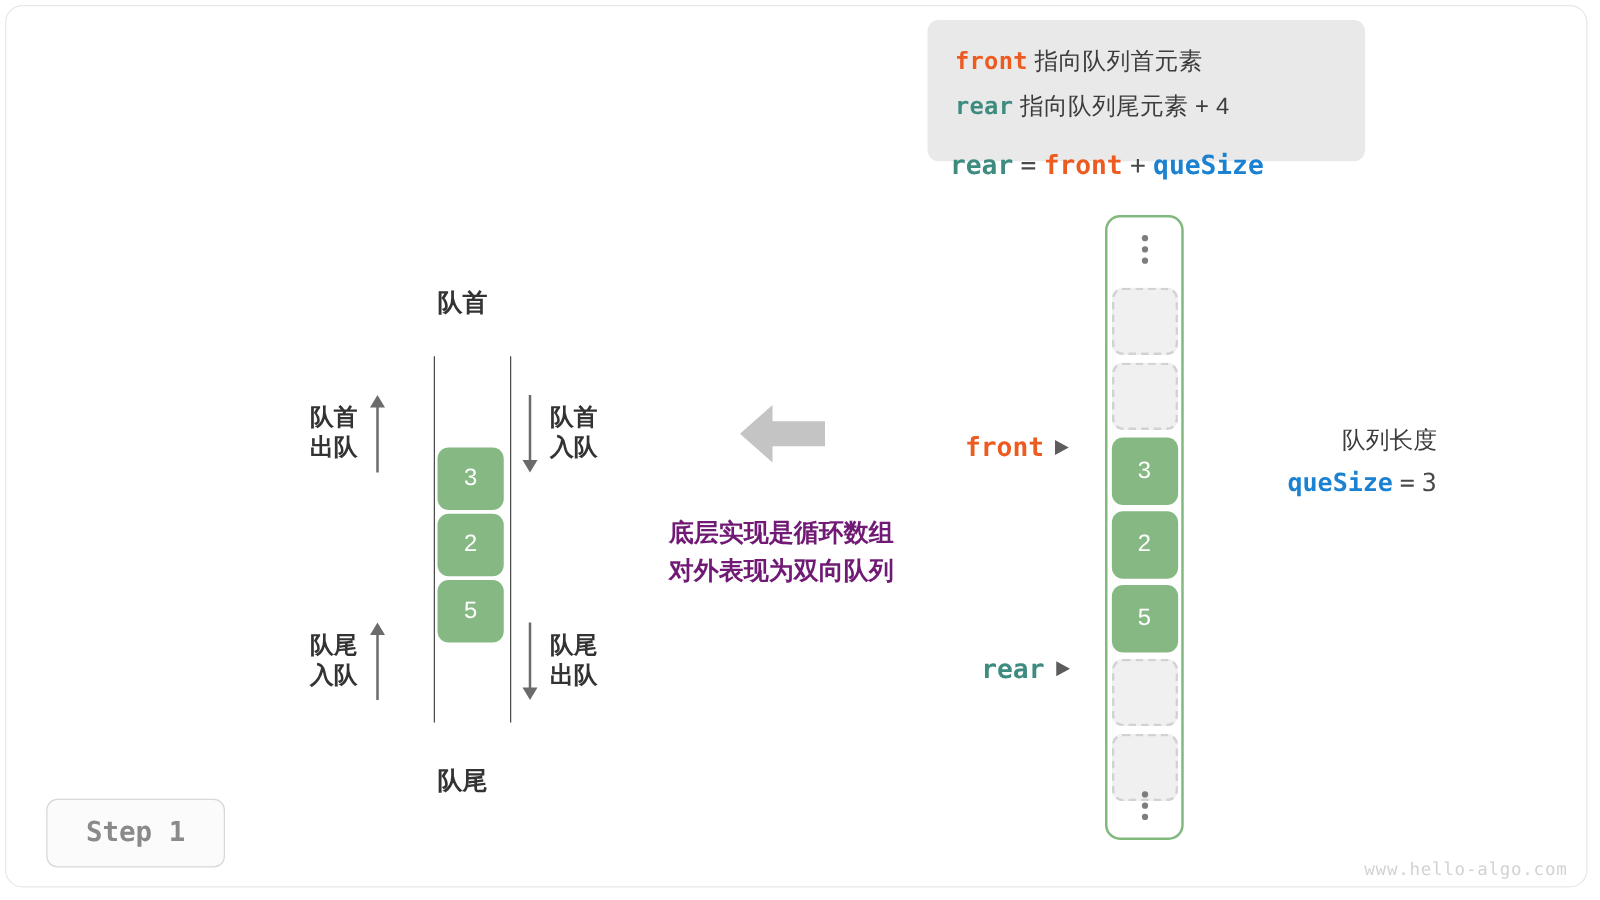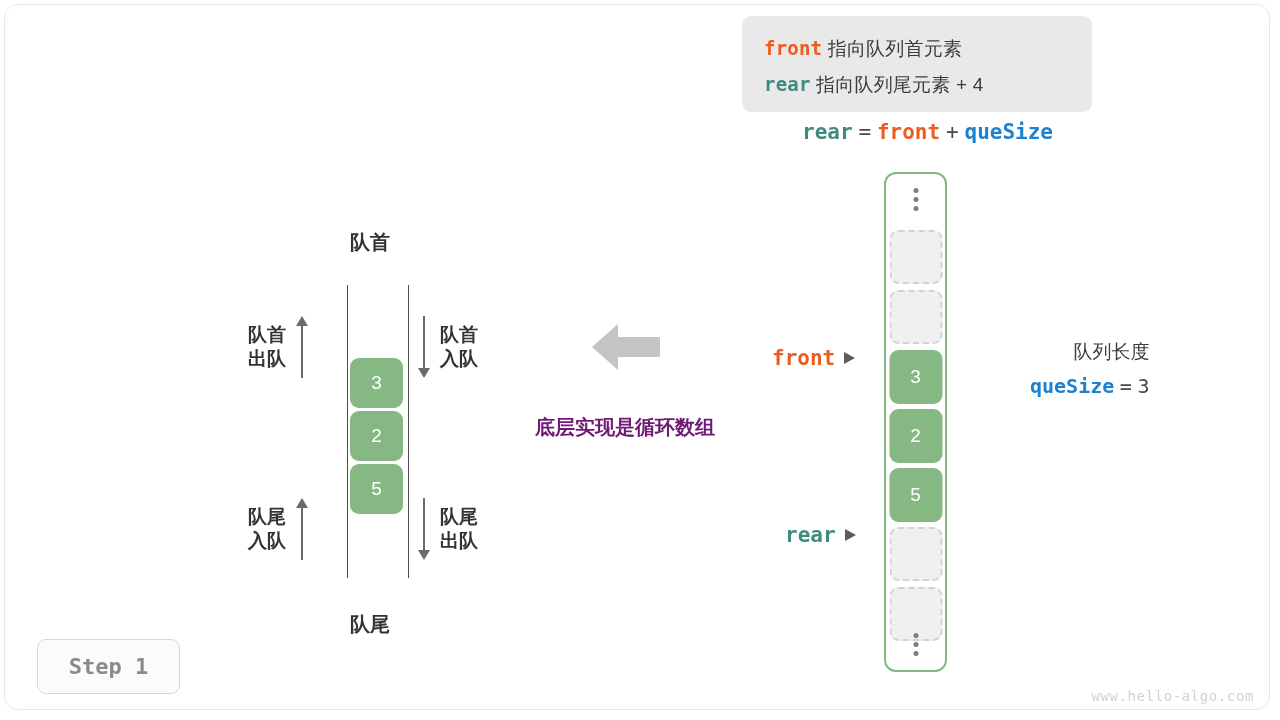--- a/index.html
+++ b/index.html
@@ -29,21 +29,21 @@
     background: #ffffff;
     box-sizing: border-box;
   }
 
   
   #legend-box {
     position: absolute;
     left: 742px;
     top: 16px;
     width: 350px;
-    height: 96px;
+    height: 113px;
     background: #e9e9e9;
     border-radius: 9px;
   }
   .legend-line {
     position: absolute;
     left: 22px;
     white-space: nowrap;
     font-size: 19px;
     color: #3c3c3c;
     letter-spacing: 0.2px;
@@ -63,21 +63,20 @@
     color: #3c3c3c;
   }
 
   
   #formula {
     position: absolute;
     left: 760px;
     top: 120px;
     font-size: 21px;
     white-space: nowrap;
-    margin-left: 42px;
   }
   #formula .op {
     font-family: "DejaVu Sans Mono", "Liberation Mono", monospace;
     color: #4a4a4a;
     font-weight: normal;
   }
 
   
   #array-container {
     position: absolute;
@@ -414,18 +413,19 @@
         <div>出队</div>
       </div>
   </div>
 
   <svg id="big-arrow" viewBox="0 0 68 50">
     <polygon points="0,25 26,2 26,15 68,15 68,35 26,35 26,48" fill="#c4c4c4"></polygon>
   </svg>
 
   <div id="center-note">
     <div>底层实现是循环数组</div>
+    <div>对外表现为双向队列</div>
   </div>
 
   <div id="step-badge">Step 1</div>
 
   <div id="watermark">www.hello-algo.com</div>
 </div>
 
 </body></html>

